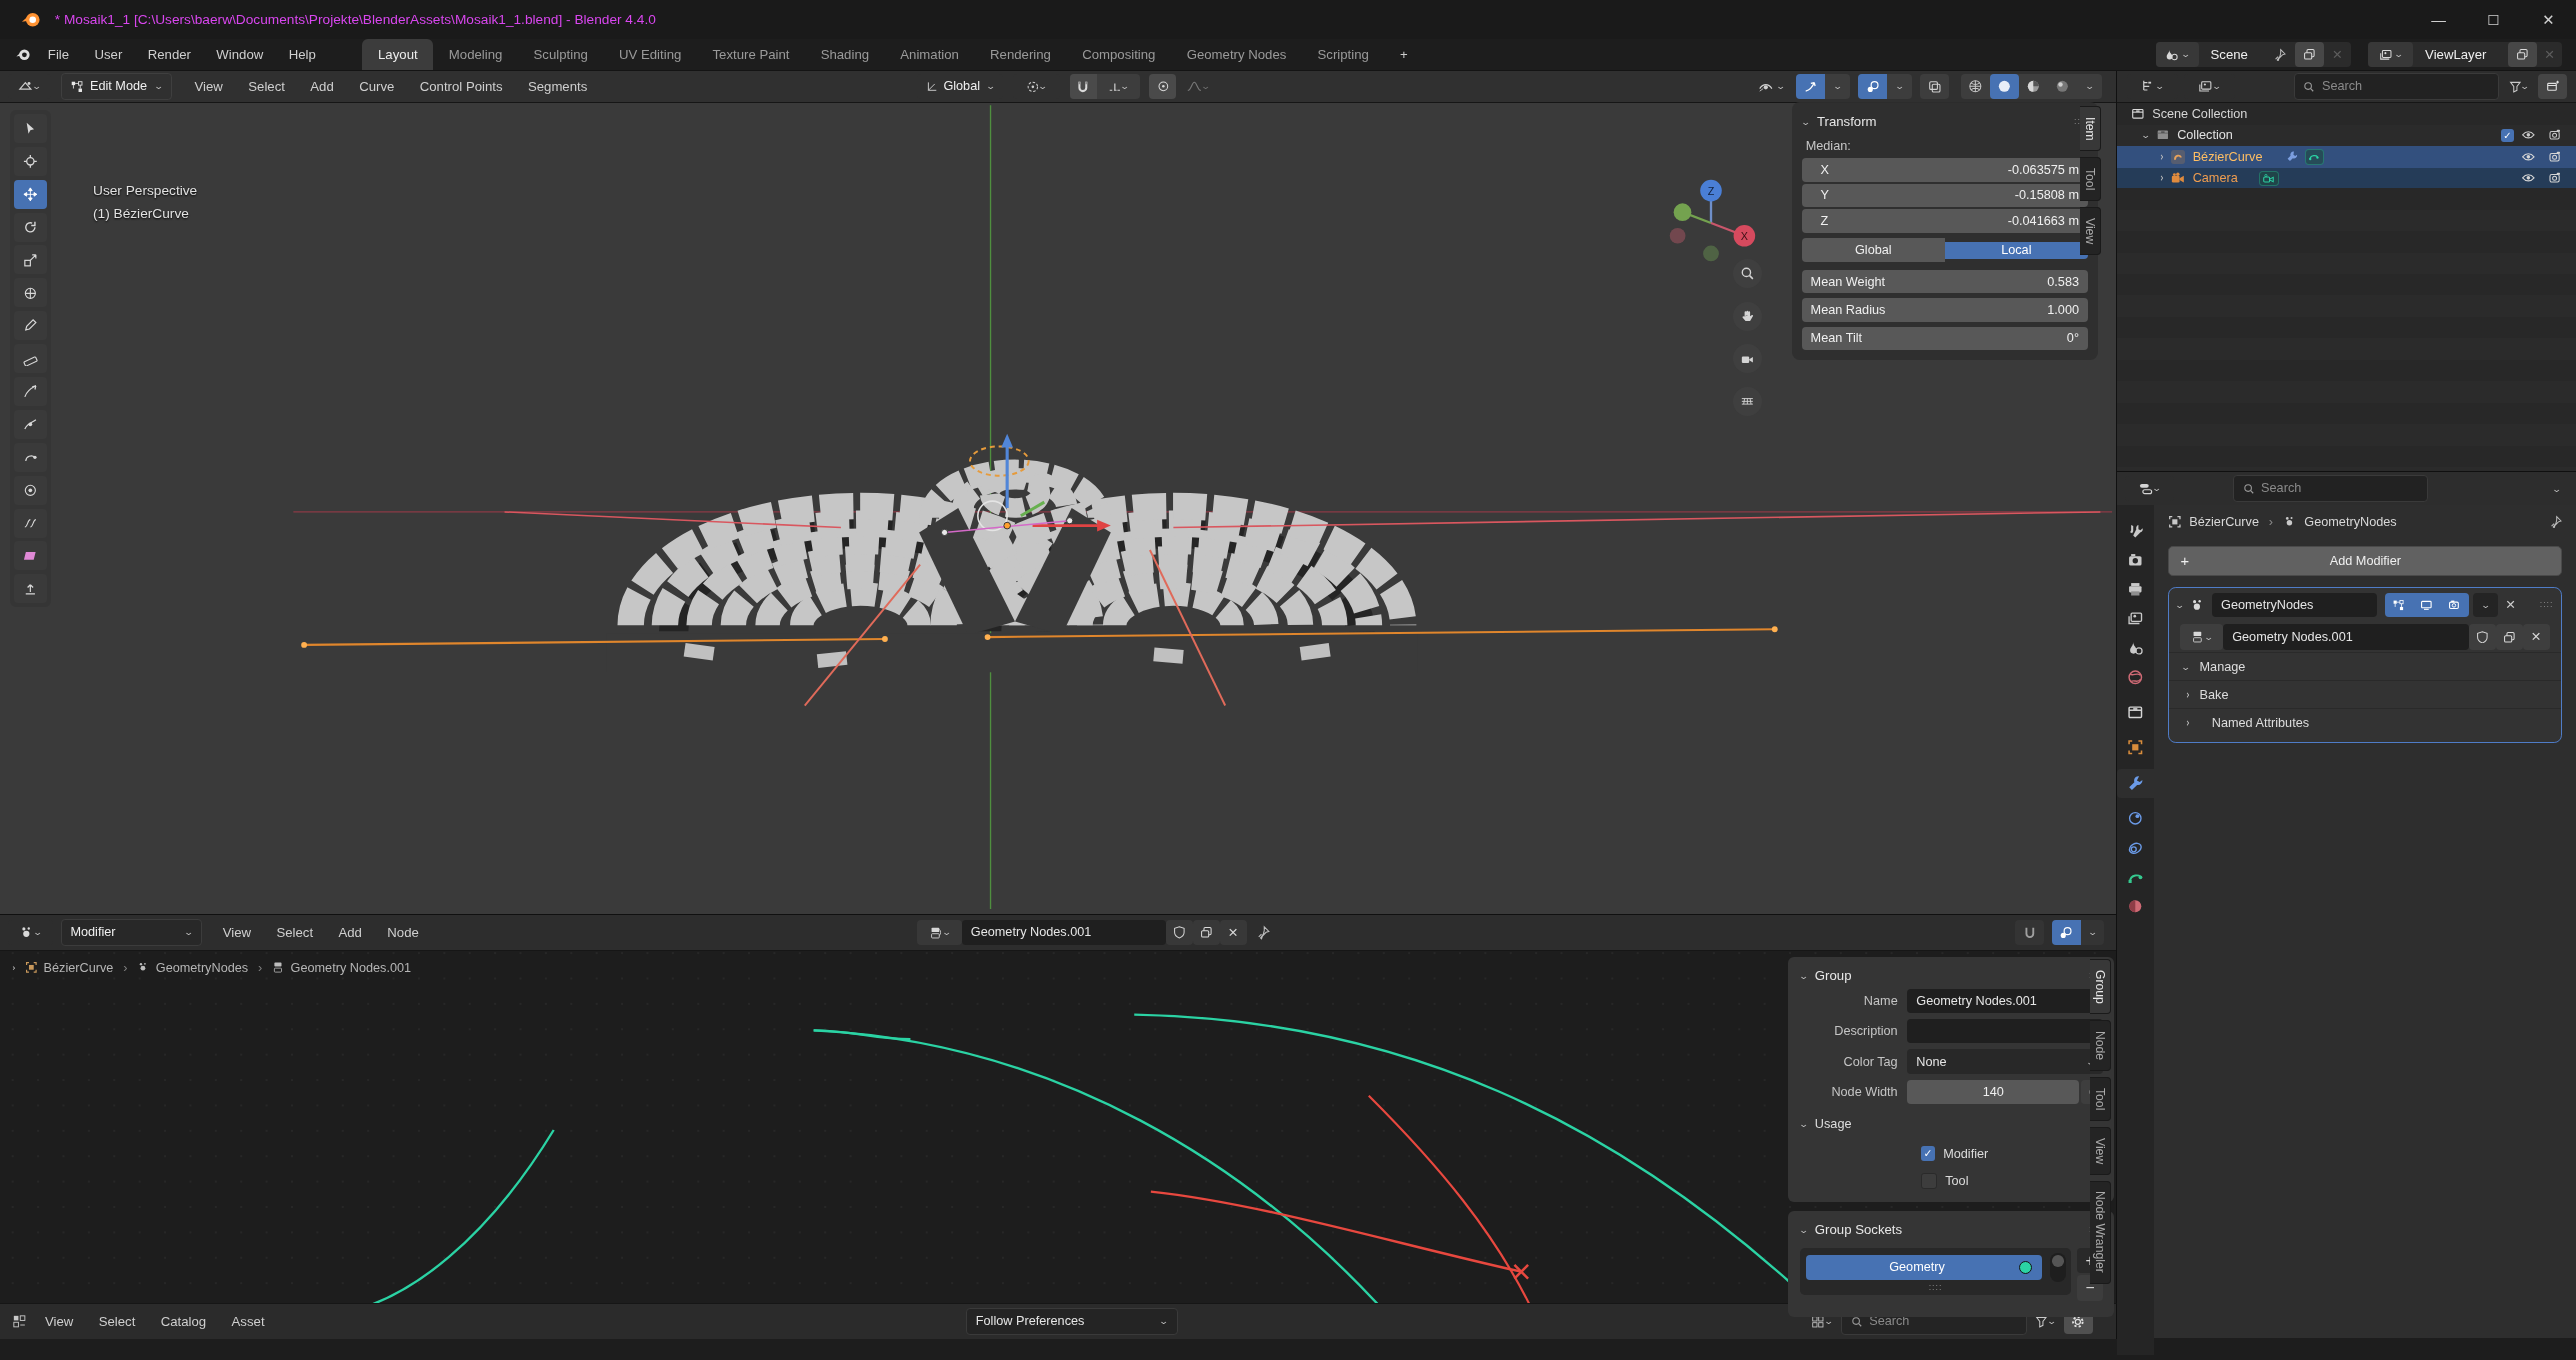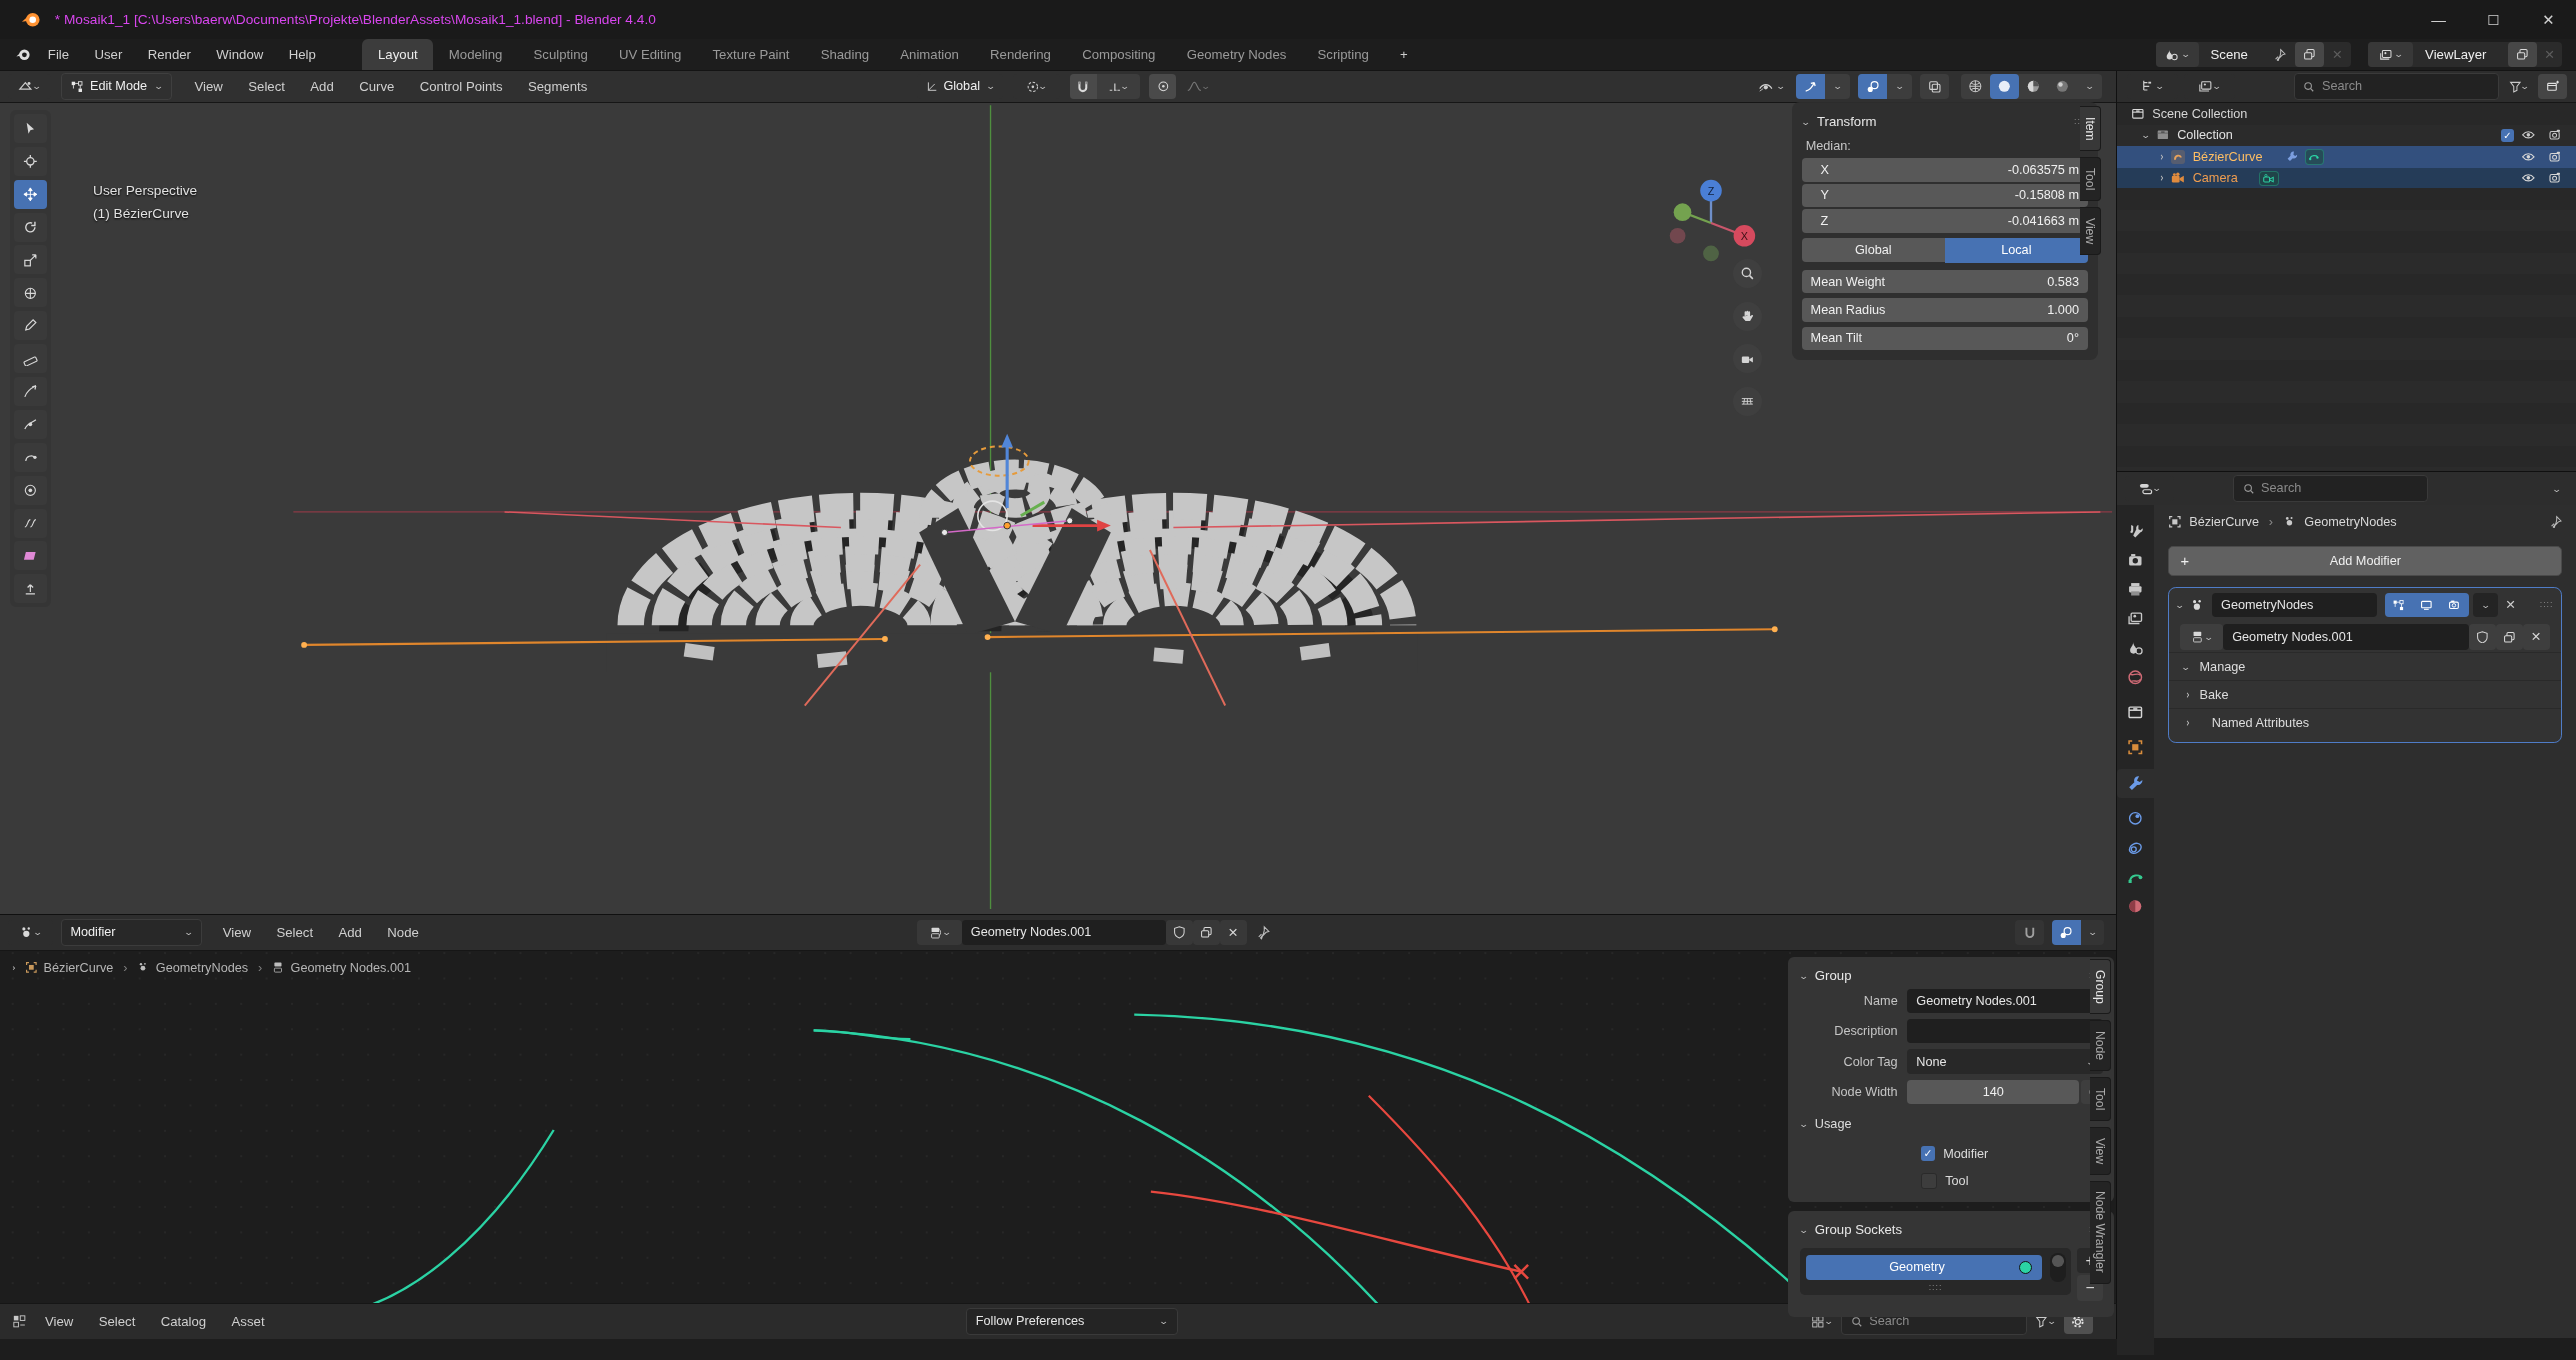--- a/index.html
+++ b/index.html
@@ -468,21 +468,21 @@
           <div style="flex:1"></div>
           <span>-0.15808 m</span>
       </div>
       <div class="fld" style="height:23.5px;margin-bottom:5.9px">
         <span style="margin-left:9.8px">Z</span>
           <div style="flex:1"></div>
           <span>-0.041663 m</span>
       </div>
       <div class="row" style="height:23.5px;margin-bottom:7.8px">
         <div class="fld" style="flex:1;height:23.5px;justify-content:center;border-radius:3.9px 0 0 3.9px">Global</div>
-        <div class="fld blue" style="flex:1;height:25px;justify-content:center;border-radius:0 3.9px 3.9px 0">Local</div>
+        <div class="fld blue" style="flex:1;height:17px;justify-content:center;border-radius:0 3.9px 3.9px 0">Local</div>
       </div>
       <div class="fld" style="height:23.5px;margin-bottom:4.9px">
         <span>Mean Weight</span>
           <div style="flex:1"></div>
           <span>0.583</span>
       </div>
       <div class="fld" style="height:23.5px;margin-bottom:4.9px">
         <span>Mean Radius</span>
           <div style="flex:1"></div>
           <span>1.000</span>

